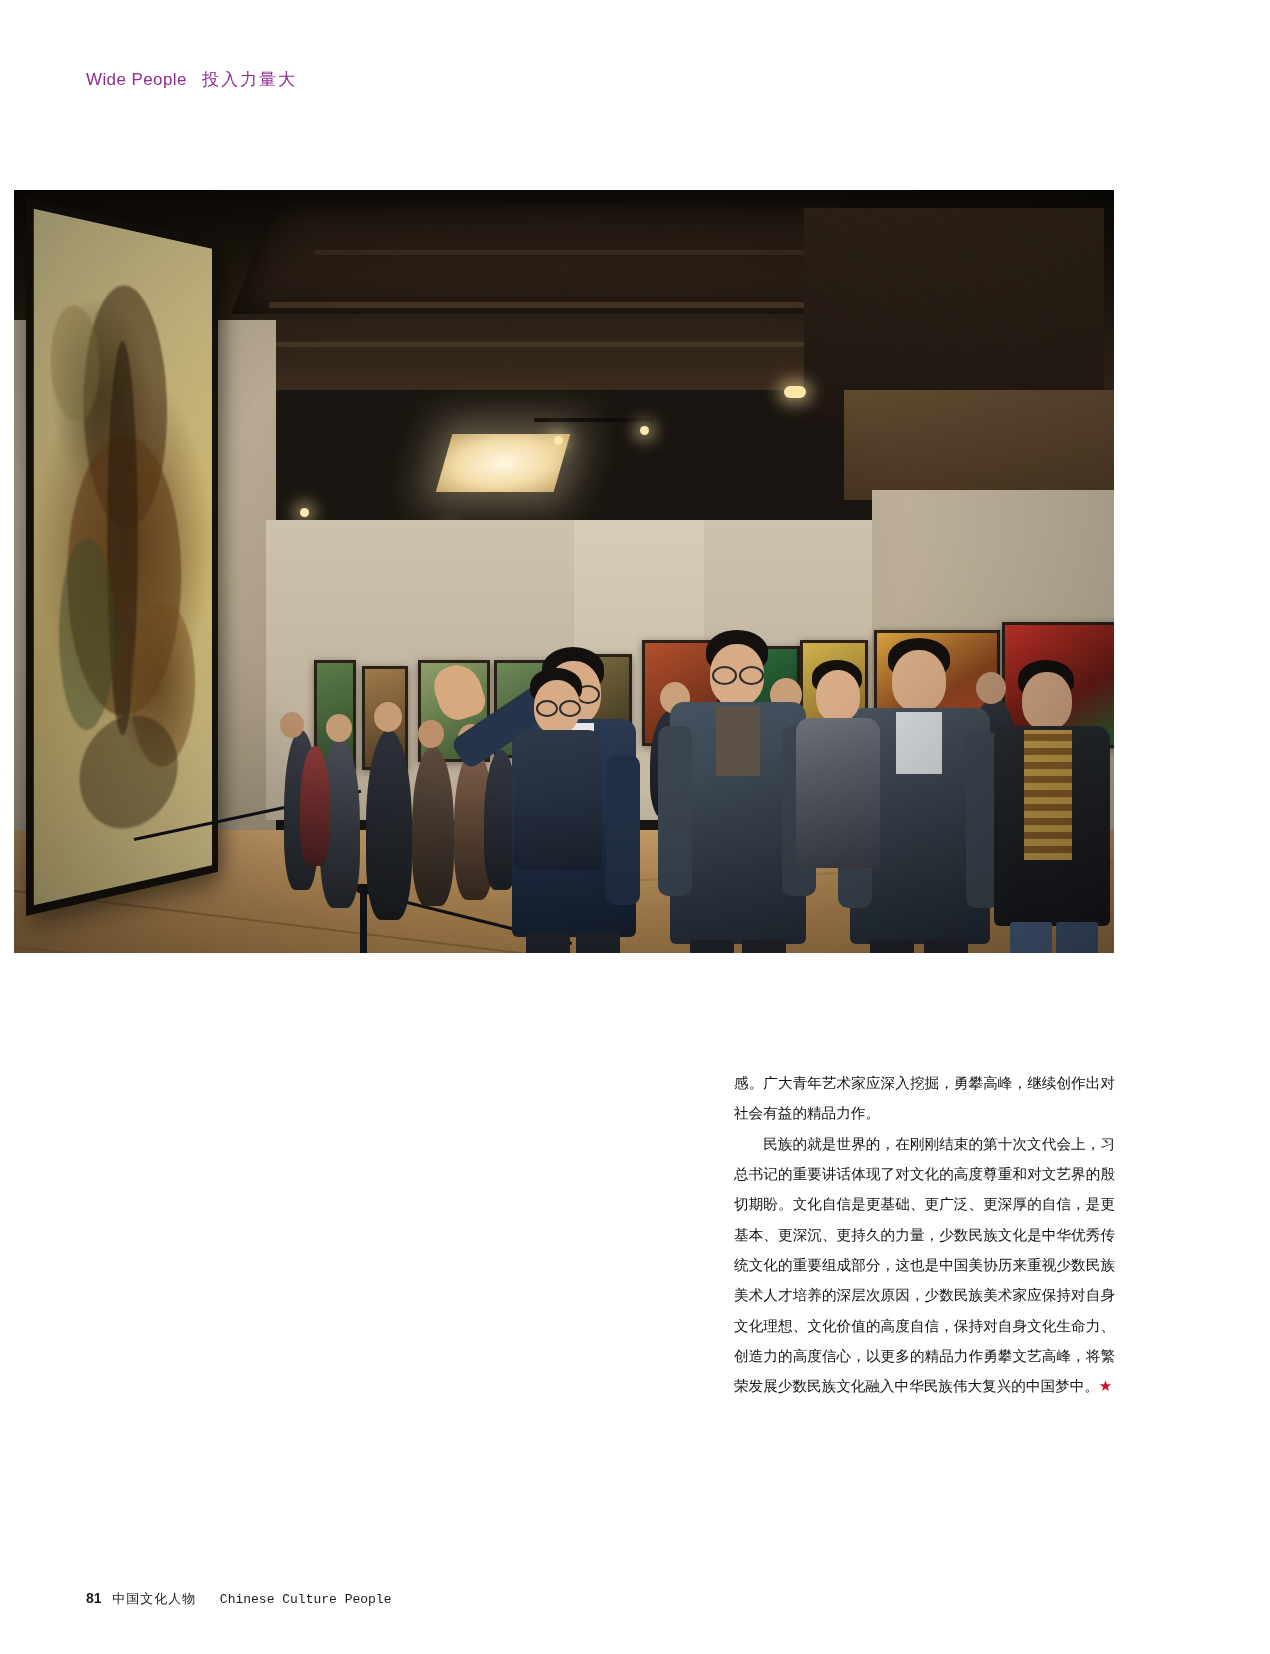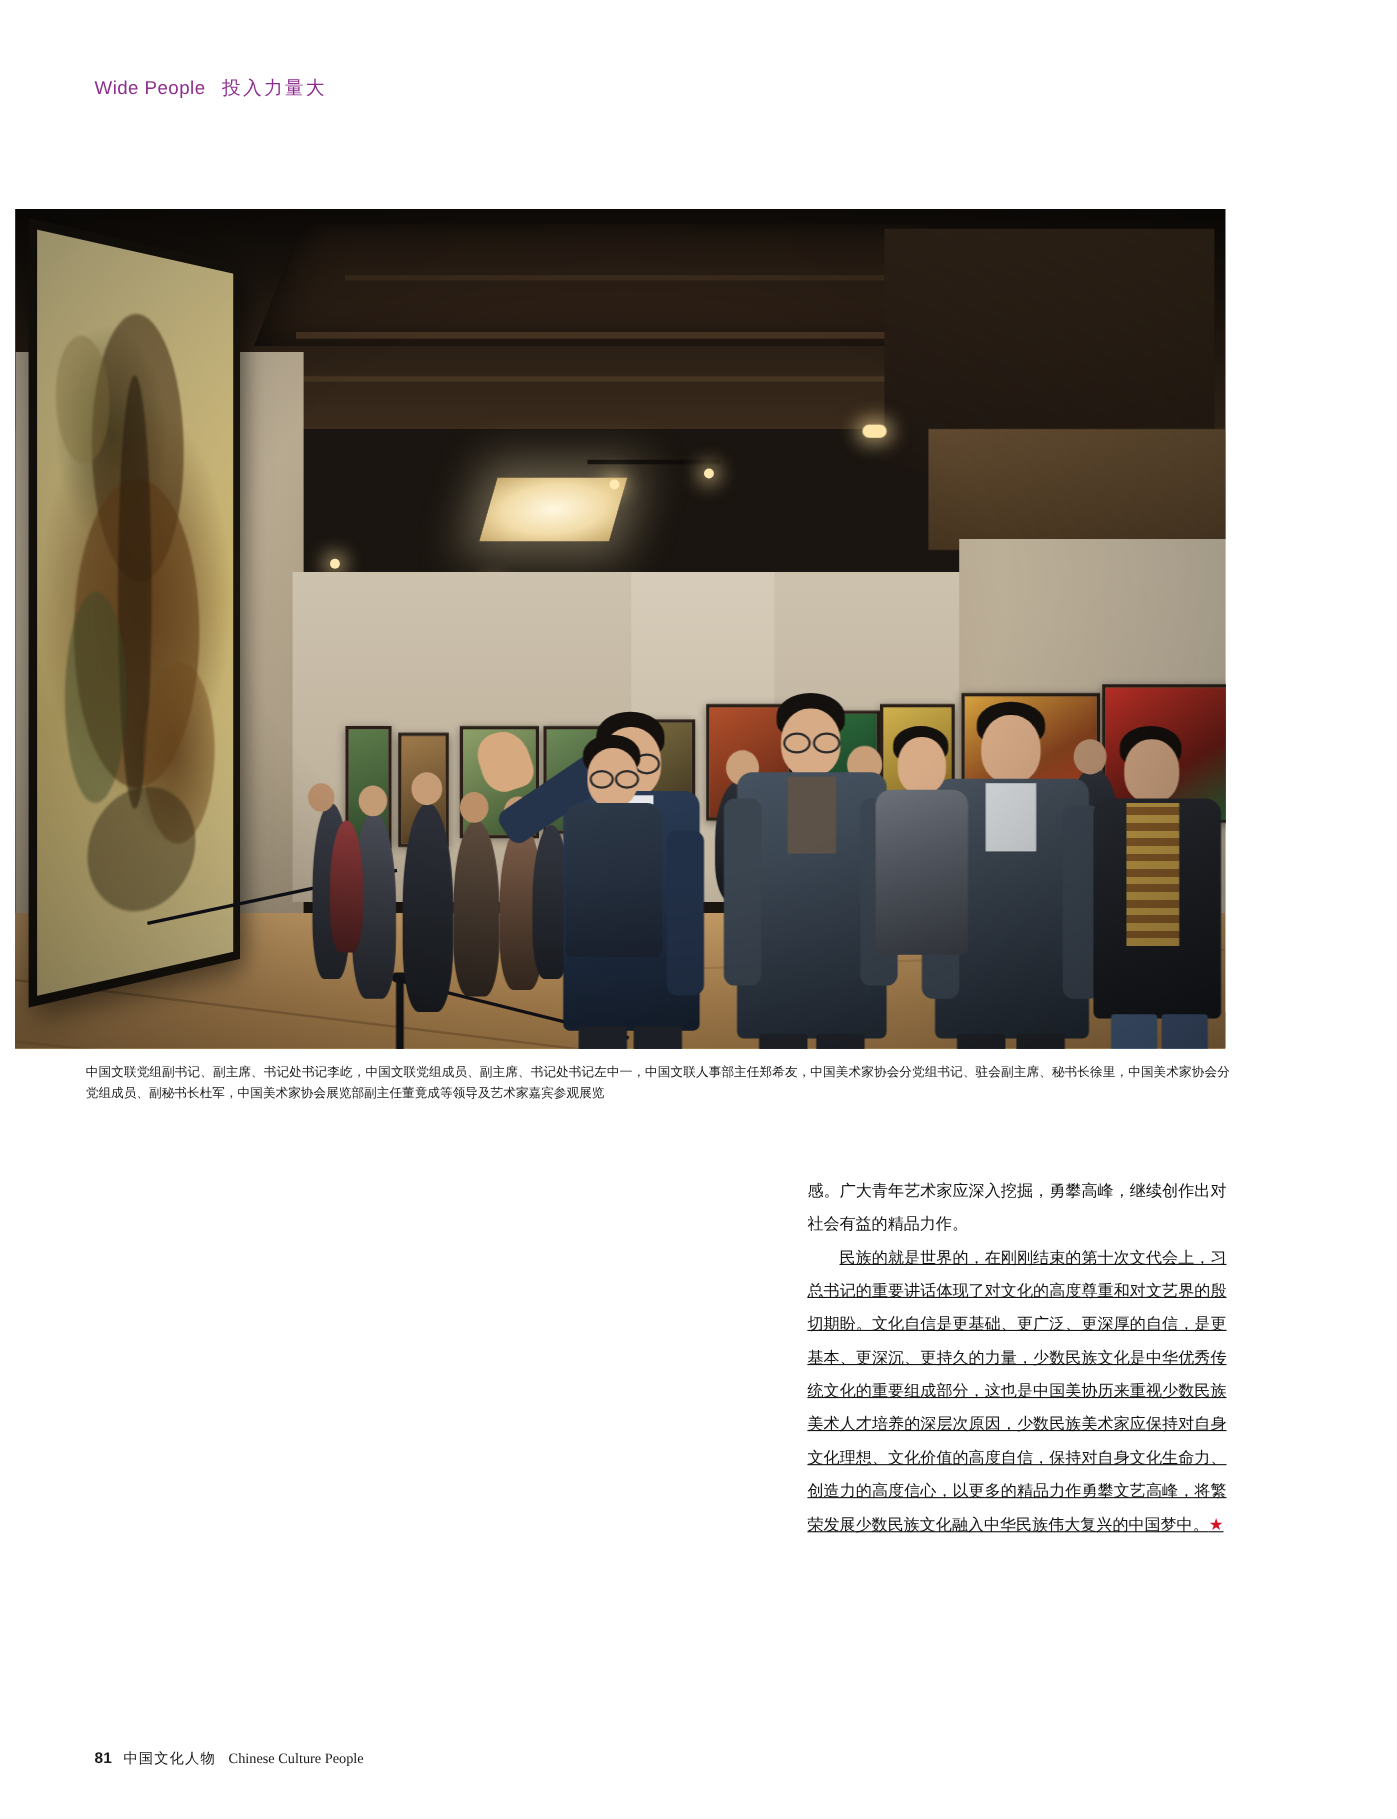--- a/index.html
+++ b/index.html
@@ -192,21 +192,21 @@
   .col { width: 381px; }
   .col p {
     margin: 0;
     font-family: "DejaVu Serif", "Liberation Serif", serif;
     font-size: 14.6px;
     line-height: 2.08;
     color: #141414;
     text-align: justify;
     text-justify: inter-ideograph;
   }
-  .col p.indent { text-indent: 2em; text-decoration: underline; }
+  .col p.indent { text-indent: 2em; }
   .endmark {
     color: #d3122a;
     font-size: 15px;
     letter-spacing: 0;
   }
 
   
   .footer {
     position: absolute;
     left: 86px;
@@ -218,22 +218,22 @@
   .footer .pno {
     font-weight: 700;
     font-size: 14px;
     margin-right: 7px;
   }
   .footer .cn {
     font-family: "DejaVu Sans", "Liberation Sans", sans-serif;
     letter-spacing: 1px;
   }
   .footer .en {
-    font-family: Liberation Serif, serif;
-    margin-left: 8px;
+    font-family: Liberation Mono, monospace;
+    margin-left: 20px;
   }
 </style>
 </head>
 <body>
 
 <div class="page">
 
   <div class="header">
     <span class="en">Wide People</span>
     <span class="cn">投入力量大</span>
@@ -376,21 +376,20 @@
       <div class="person" style="left:782px;top:470px;width:86px;height:210px;">
         <div class="hair" style="left:16px;top:0;width:50px;height:34px;"></div>
         <div class="head" style="left:20px;top:10px;width:44px;height:52px;"></div>
         <div class="body" style="left:0;top:58px;width:84px;height:150px;background:linear-gradient(170deg,#6a6f78,#3b3f47);"></div>
       </div>
 
       <div class="vignette"></div>
     </div>
   </div>
 
-  <div class="caption">中国文联党组副书记、副主席、书记处书记李屹，中国文联党组成员、副主席、书记处书记左中一，中国文联人事部主任郑希友，中国美术家协会分党组书记、驻会副主席、秘书长徐里，中国美术家协会分党组成员、副秘书长杜军，中国美术家协会展览部副主任董竟成等领导及艺术家嘉宾参观展览</div>
 
   <div class="columns">
     <div class="col">
     </div>
     <div class="col">
       <p>感。广大青年艺术家应深入挖掘，勇攀高峰，继续创作出对社会有益的精品力作。</p>
       <p class="indent"><span>民族的就是世界的，在刚刚结束的第十次文代会上，习总书记的重要讲话体现了对文化的高度尊重和对文艺界的殷切期盼。文化自信是更基础、更广泛、更深厚的自信，是更基本、更深沉、更持久的力量，少数民族文化是中华优秀传统文化的重要组成部分，这也是中国美协历来重视少数民族美术人才培养的深层次原因，少数民族美术家应保持对自身文化理想、文化价值的高度自信，保持对自身文化生命力、创造力的高度信心，以更多的精品力作勇攀文艺高峰，将繁荣发展少数民族文化融入中华民族伟大复兴的中国梦中。</span><span class="endmark">★</span></p>
     </div>
   </div>
 

